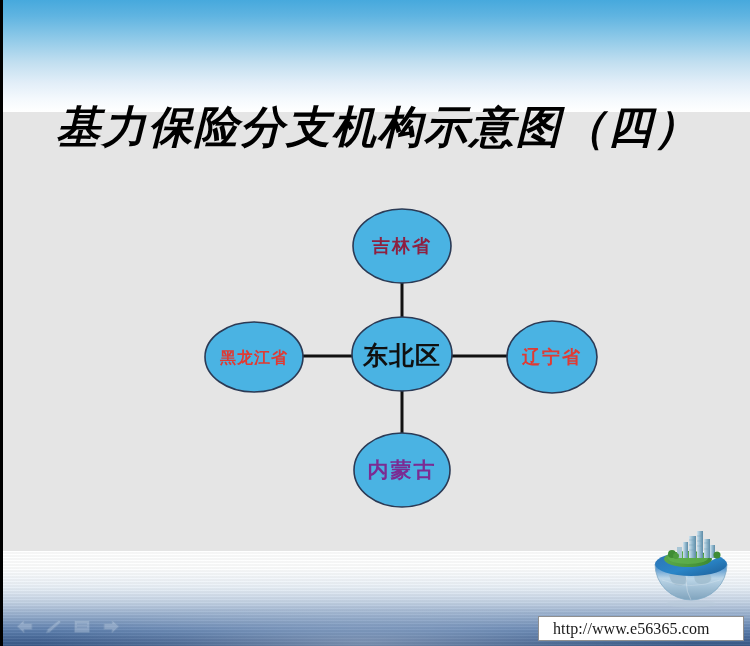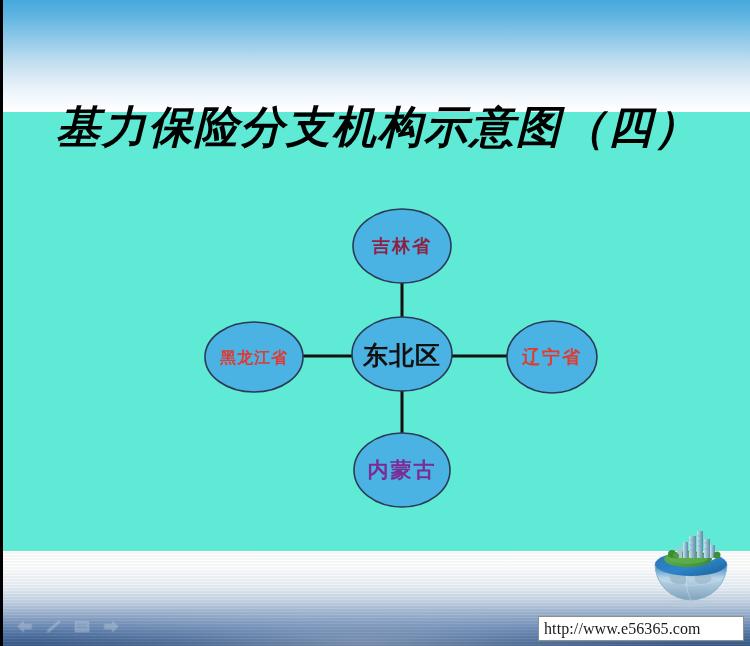--- a/index.html
+++ b/index.html
@@ -10,21 +10,21 @@
   body {
     font-family: "Liberation Sans", sans-serif;
   }
 
   
   .slide {
     position: relative;
     width: 750px;
     height: 646px;
     overflow: hidden;
-    background: #5eead4;
+    background: #e5e5e5;
     border-left: 3px solid #000000;
     box-sizing: border-box;
   }
 
   
   .sky-band {
     position: absolute;
     left: 0;
     top: 0;
     width: 750px;
@@ -135,21 +135,21 @@
     position: absolute;
     left: 535px;
     top: 616px;
     width: 206px;
     height: 25px;
     background: #ffffff;
     border: 1px solid #8f8f8f;
     box-sizing: border-box;
     display: flex;
     align-items: center;
-    padding-left: 5px;
+    padding-left: 14px;
   }
   .url-text {
     font-family: "Liberation Serif", "DejaVu Serif", serif;
     font-size: 16px;
     color: #1a1a1a;
     letter-spacing: 0.1px;
     white-space: nowrap;
   }
 </style>
 </head>

